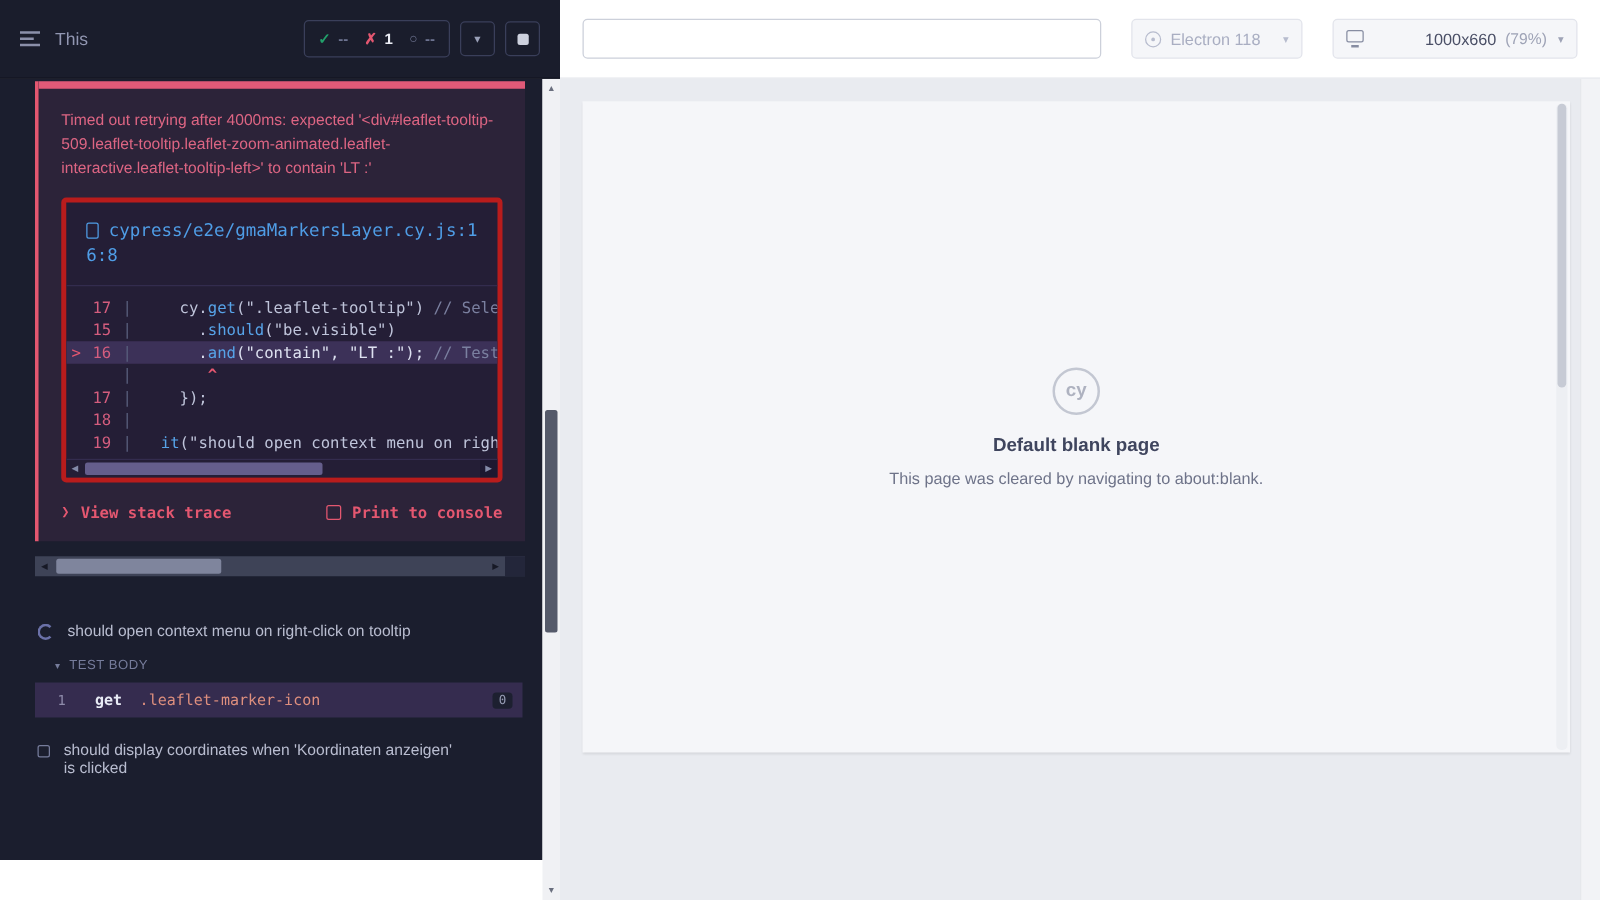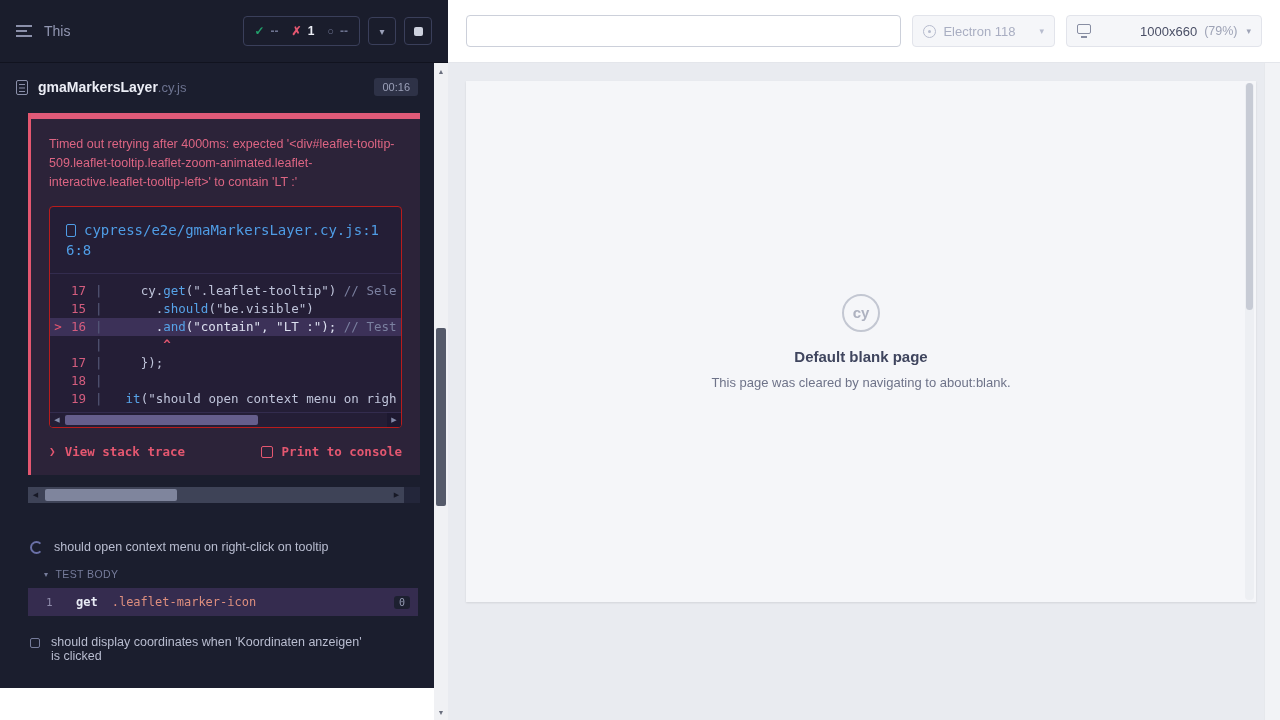--- a/index.html
+++ b/index.html
@@ -32,21 +32,21 @@
     box-shadow:0 3.5px 0 #8b90aa, 0 7px 0 #8b90aa; }
   .spec-name { margin-left:10px; font-size:14px; font-weight:bold; color:#eceef6; white-space:nowrap; }
   .spec-ext { font-size:13px; color:#6d7390; font-weight:normal; }
   .spec-time { margin-left:auto; background:#2e3247; color:#9ba0b8; font-size:11px; padding:3px 8px; border-radius:3px; }
 
   
   .err-wrap { margin:2px 14px 0 28px; border-left:3px solid #e45770; }
   .err-panel { background:#2c2339; }
   .err-strip { height:6px; background:#e05a78; }
   .err-msg { padding:16px 18px 8px; color:#dd6583; font-size:12.5px; line-height:19px; overflow-wrap:break-word; }
-  .code-frame { margin:6px 18px 0; background:#241e36; border:1px solid #b91c1c; border-radius:4px; overflow:hidden; }
+  .code-frame { margin:6px 18px 0; background:#241e36; border:4px solid #b91c1c; border-radius:4px; overflow:hidden; }
   .cf-header { padding:13px 16px; border-bottom:1px solid #332c4e; font-family:"DejaVu Sans Mono", monospace;
     font-size:14px; line-height:20px; color:#4f9de6; word-break:break-all; cursor:pointer; }
   .cf-file-icon { display:inline-block; width:10px; height:13px; border:1.5px solid #4f9de6; border-radius:2px;
     margin-right:8px; vertical-align:-2px; }
   .cf-code { padding:8px 0 4px; font-family:"DejaVu Sans Mono", monospace; font-size:12.5px; line-height:18px; }
   .code-line { display:flex; white-space:pre; }
   .code-line.hl { background:#3c3158; }
   .cl-marker { width:16px; text-align:center; color:#e45770; flex:none; }
   .cl-num { width:20px; text-align:right; color:#d45d7e; flex:none; }
   .cl-pipe { padding:0 8px 0 9px; color:#595e7d; flex:none; }
@@ -94,21 +94,21 @@
 
   
   .rep-vscroll { position:absolute; left:434px; top:63px; width:14px; height:657px; background:#f0f1f4; z-index:2; }
   .rv-arrow { position:absolute; left:0; right:0; height:14px; display:flex; align-items:center; justify-content:center;
     font-size:7px; color:#6a6f7e; cursor:pointer; }
   .rv-up { top:1px; } .rv-down { bottom:1px; }
   .rv-thumb { position:absolute; left:2px; right:2px; top:265px; height:178px; background:#555a6a; border-radius:2px; cursor:pointer; }
 
   
   .topbar { position:absolute; left:448px; top:0; width:832px; height:63px; background:#fff;
-    border-bottom:1px solid #e4e6eb; display:flex; align-items:center; padding:0 18px; gap:11px; z-index:1; }
+    border-bottom:1px solid #e4e6eb; display:flex; align-items:center; padding:0 18px; gap:24px; z-index:1; }
   .url-input { width:461px; height:32px; border:1px solid #ccd0da; border-radius:4px; padding:0 10px;
     font-size:13px; color:#434861; outline:none; background:#fff; font-family:"Liberation Sans", sans-serif; }
   .sel-btn { height:32px; background:#f5f6f9; border:1px solid #e2e4eb; border-radius:4px; display:flex;
     align-items:center; padding:0 10px; gap:7px; font-size:13px; cursor:pointer; }
   .browser-btn { width:150px; color:#a9aec2; }
   .electron-icon { width:13px; height:13px; border:1.5px solid #b7bcce; border-radius:50%; position:relative; flex:none; }
   .electron-icon::after { content:''; position:absolute; left:50%; top:50%; width:3px; height:3px; margin:-1.5px 0 0 -1.5px;
     border-radius:50%; background:#b7bcce; }
   .sel-chev { margin-left:auto; font-size:9px; color:#b7bcce; }
   .viewport-btn { margin-left:auto; }
@@ -156,27 +156,20 @@
     <div class="hdr-btn">
       <span class="chev-icon">▾</span>
     </div>
     <div class="hdr-btn">
       <span class="stop-icon"></span>
     </div>
   </div>
 
   <div class="rep-body">
 
-    <div class="spec-row">
-      <span class="file-icon"></span>
-      <span class="spec-name">
-        <span>gmaMarkersLayer</span><span class="spec-ext">.cy.js</span>
-      </span>
-      <span class="spec-time">00:16</span>
-    </div>
 
     <div class="err-wrap">
       <div class="err-panel">
         <div class="err-strip"></div>
         <div class="err-msg">Timed out retrying after 4000ms: expected '&lt;div#leaflet-tooltip-509.leaflet-tooltip.leaflet-zoom-animated.leaflet-interactive.leaflet-tooltip-left&gt;' to contain 'LT :'</div>
 
         <div class="code-frame">
           <div class="cf-header">
             <span class="cf-file-icon"></span><span>cypress/e2e/gmaMarkersLayer.cy.js:16:8</span>
           </div>

